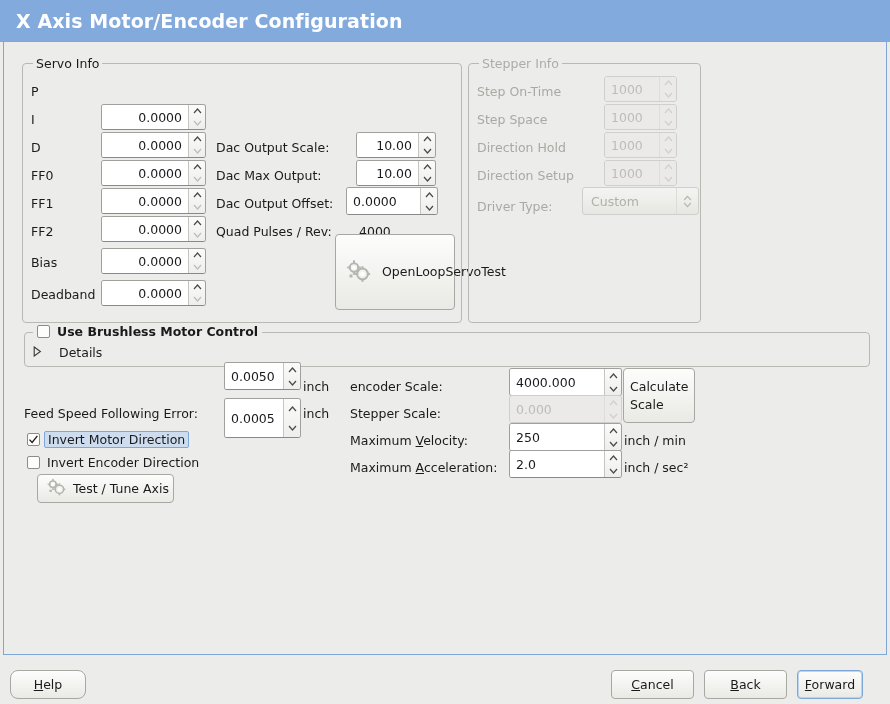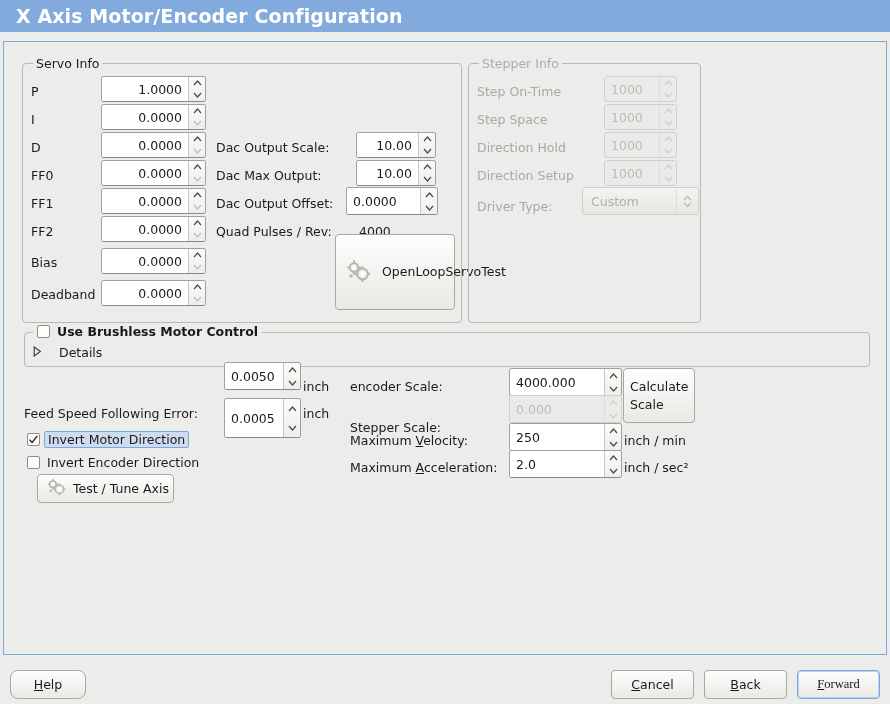--- a/index.html
+++ b/index.html
@@ -9,21 +9,21 @@
     background: #ececea;
     font-family: "DejaVu Sans", "Liberation Sans", sans-serif;
     font-size: 12.5px;
     color: #1a1a1a;
     overflow: hidden;
     position: relative;
   }
 
   
   .titlebar {
-    height: 32px;
+    height: 42px;
     background: #82aadd;
     color: #ffffff;
     font-weight: bold;
     font-size: 19px;
     display: flex;
     align-items: center;
     padding-left: 16px;
     letter-spacing: .1px;
   }
 
@@ -172,35 +172,20 @@
 
   <span class="lbl" style="left:27px; top:42px;">P</span>
   <span class="lbl" style="left:27px; top:70px;">I</span>
   <span class="lbl" style="left:27px; top:98px;">D</span>
   <span class="lbl" style="left:27px; top:126px;">FF0</span>
   <span class="lbl" style="left:27px; top:154px;">FF1</span>
   <span class="lbl" style="left:27px; top:182px;text-align:right;">FF2</span>
   <span class="lbl" style="left:27px; top:213px;">Bias</span>
   <span class="lbl" style="left:27px; top:245px;">Deadband</span>
 
-  <div class="spin right" style="left:97px; top:34px; width:105px;">
-    <span class="val">1.0000</span>
-    <span class="btns">
-      <span class="ar">
-          <svg width="9" height="6" viewBox="0 0 9 6">
-            <path d="M1 5 L4.5 1 L8 5" fill="none" stroke="#4a4a46" stroke-width="1.2"></path>
-          </svg>
-        </span>
-      <span class="ar">
-          <svg width="9" height="6" viewBox="0 0 9 6">
-            <path d="M1 1 L4.5 5 L8 1" fill="none" stroke="#4a4a46" stroke-width="1.2"></path>
-          </svg>
-        </span>
-    </span>
-  </div>
   <div class="spin right" style="left:97px; top:62px; width:105px;">
     <span class="val">0.0000</span>
     <span class="btns">
       <span class="ar">
           <svg width="9" height="6" viewBox="0 0 9 6">
             <path d="M1 5 L4.5 1 L8 5" fill="none" stroke="#4a4a46" stroke-width="1.2"></path>
           </svg>
         </span>
       <span class="ar">
           <svg width="9" height="6" viewBox="0 0 9 6">
@@ -567,21 +552,21 @@
           </svg>
         </span>
       <span class="ar">
           <svg width="9" height="6" viewBox="0 0 9 6">
             <path d="M1 1 L4.5 5 L8 1" fill="none" stroke="#4a4a46" stroke-width="1.2"></path>
           </svg>
         </span>
     </span>
   </div>
 
-  <span class="lbl" style="left:346px; top:364px;margin-top:14px;">Stepper Scale:</span>
+  <span class="lbl" style="left:346px; top:364px;">Stepper Scale:</span>
   <div class="spin disabled" style="left:505px; top:353px; width:113px; height:28px;">
     <span class="val">0.000</span>
     <span class="btns">
       <span class="ar">
           <svg width="9" height="6" viewBox="0 0 9 6">
             <path d="M1 5 L4.5 1 L8 5" fill="none" stroke="#cfcfcb" stroke-width="1.2"></path>
           </svg>
         </span>
       <span class="ar">
           <svg width="9" height="6" viewBox="0 0 9 6">
@@ -641,16 +626,16 @@
 <div class="bottombar">
   <div class="btn" style="left:10px; top:14px; width:76px; height:29px;border-radius:8px;">
     <span><u>H</u><span>elp</span></span>
   </div>
   <div class="btn" style="left:611px; top:14px; width:83px; height:29px;">
     <span><u>C</u><span>ancel</span></span>
   </div>
   <div class="btn" style="left:704px; top:14px; width:83px; height:29px;">
     <span><u>B</u><span>ack</span></span>
   </div>
-  <div class="btn focus" style="left:797px; top:14px; width:83px; height:29px;font-family:Liberation Serif, serif;">
+  <div class="btn focus" style="left:797px; top:14px; width:66px; height:29px;">
     <span><u>F</u><span>orward</span></span>
   </div>
 </div>
 
 </body></html>

